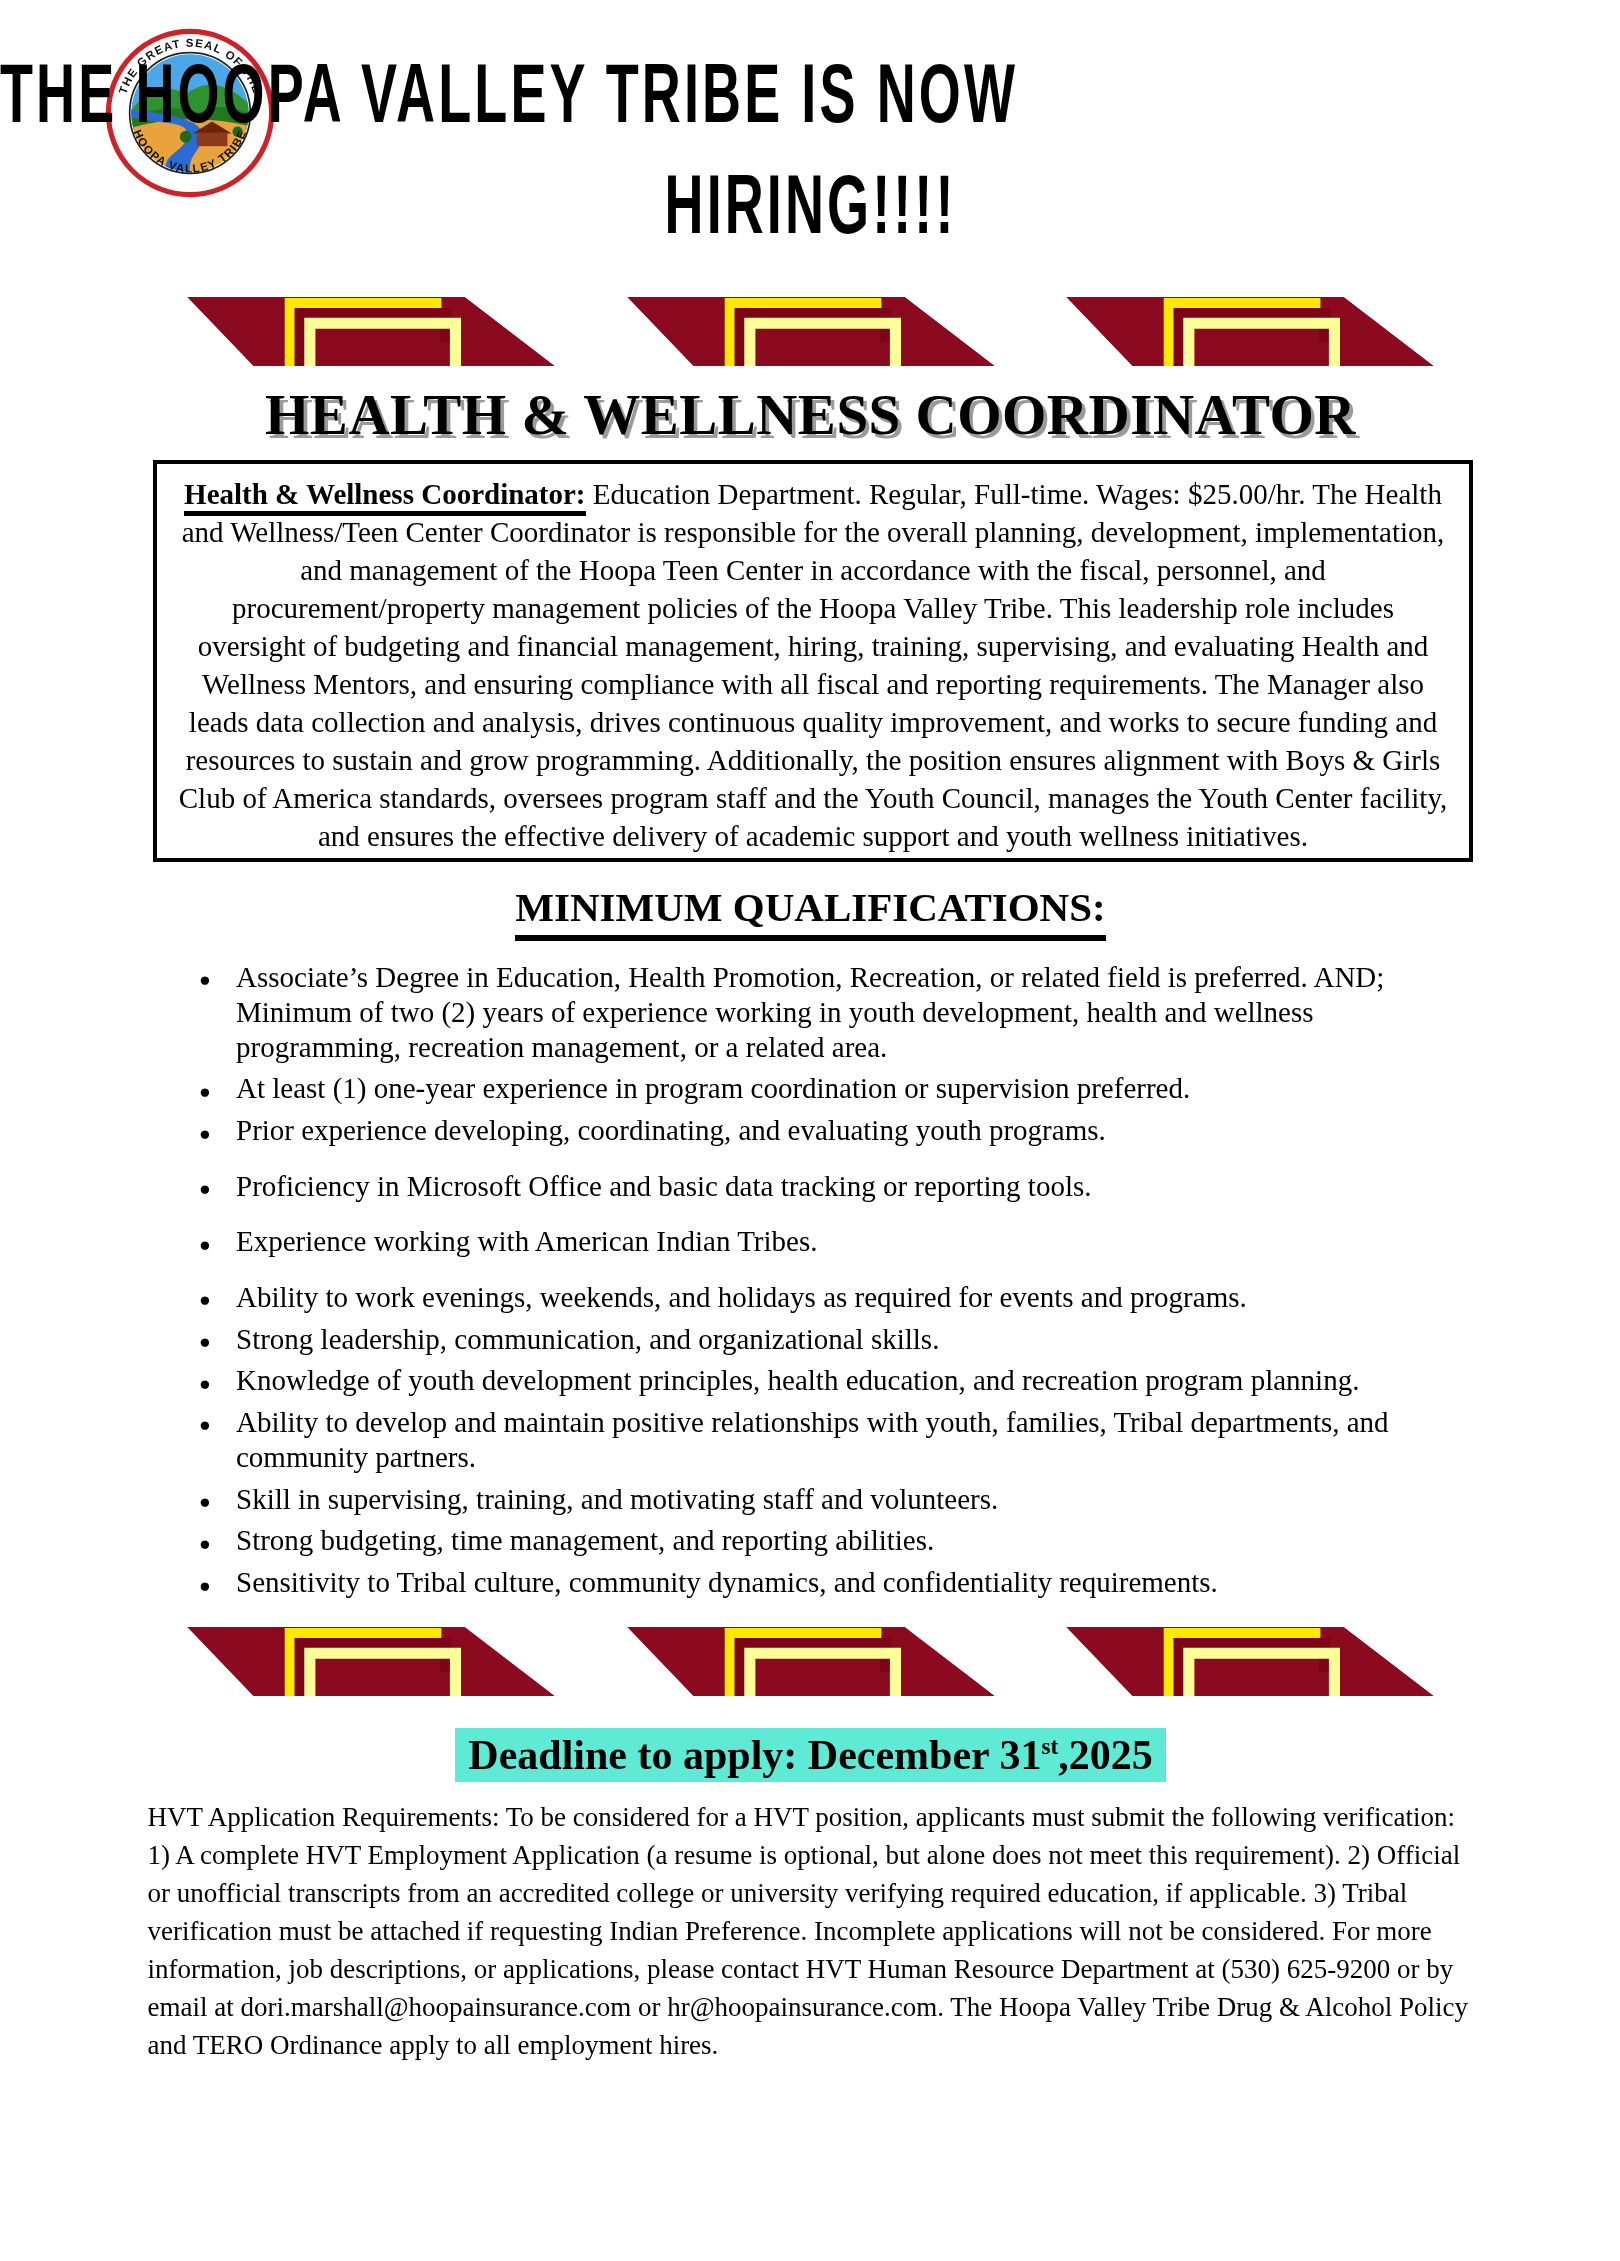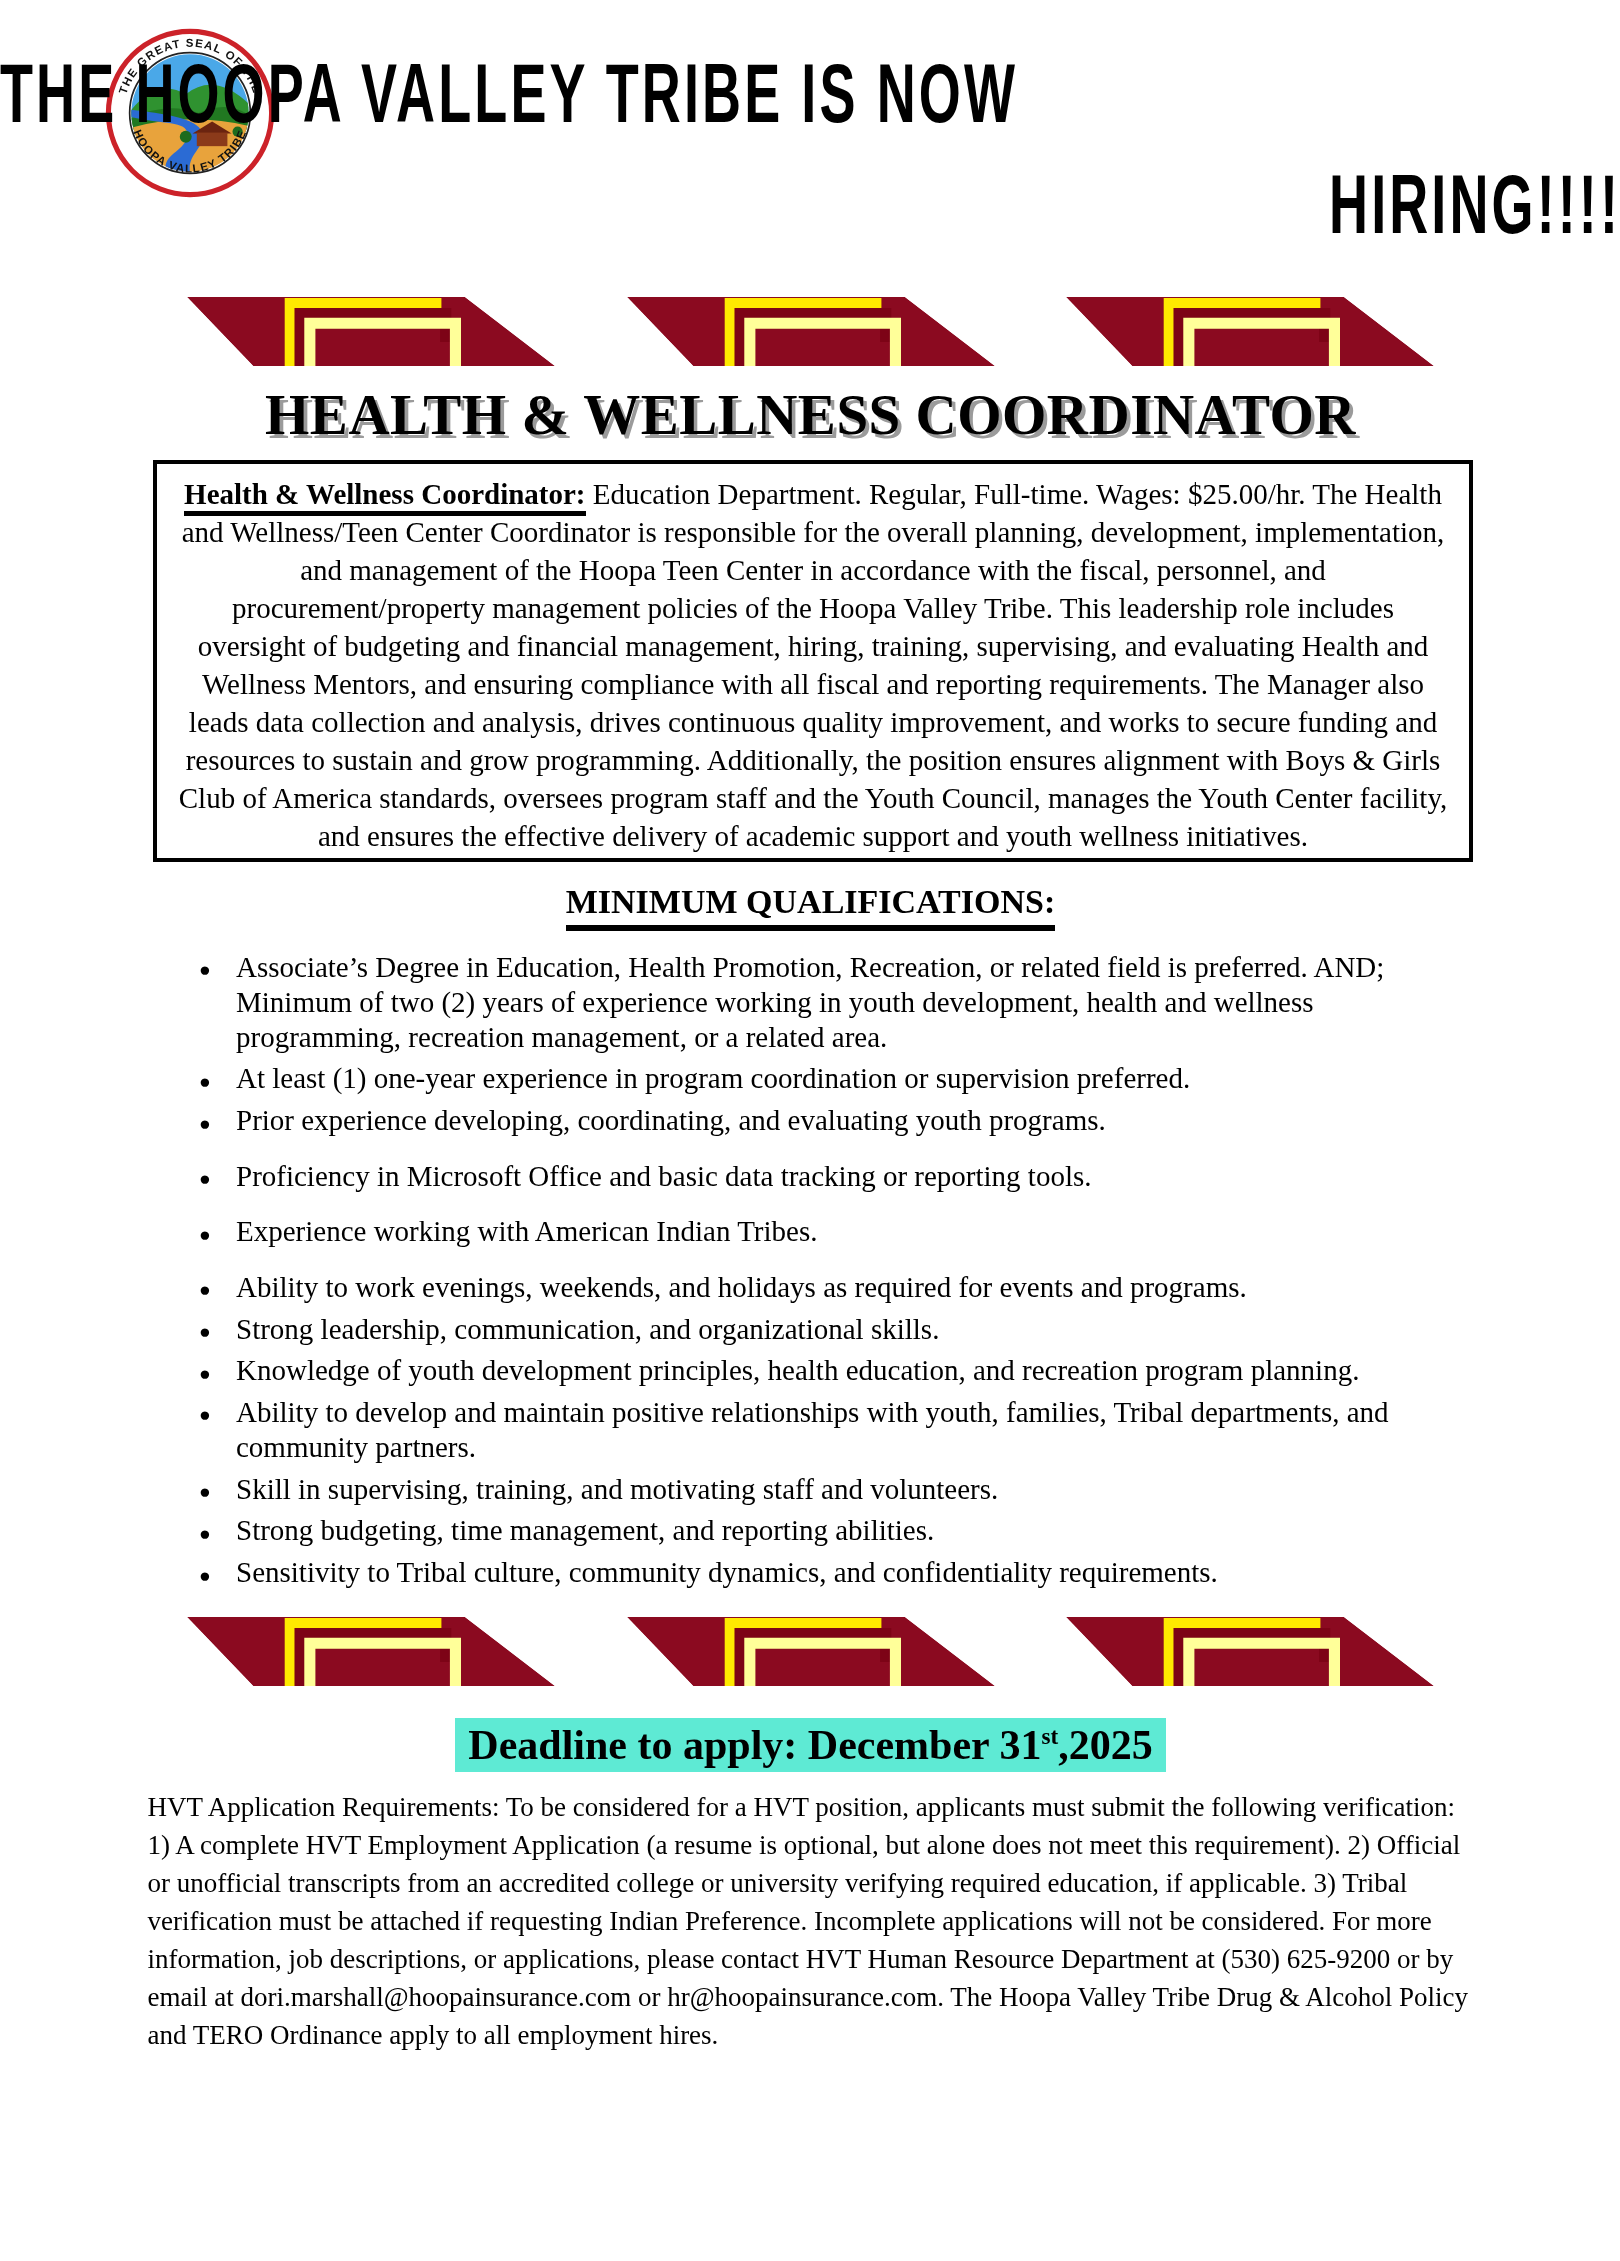--- a/index.html
+++ b/index.html
@@ -18,21 +18,21 @@
   .hand-line{
     display:inline-block;
     font-family:"Liberation Sans", sans-serif;
     font-weight:700;
     font-size:54px;
     letter-spacing:3.1px;
     transform:scaleY(1.55);
     transform-origin:center;
     white-space:nowrap;
   }
-  .hand-line2-wrap{margin-top:49px;text-align:right;}
+  .hand-line2-wrap{margin-top:49px;text-align:center;}
   
   .banner-row{
     display:flex;justify-content:space-between;
     width:1249px;margin:0 auto;
   }
   .banner-row.first{margin-top:9.3px;}
   .banner-row.second{margin-top:27px;}
   .zig{width:370px;height:69px;display:block;}
   
   .job-title{
@@ -56,21 +56,21 @@
   .summary-lead{
     font-weight:700;
     border-bottom:5.7px solid #000;
     padding-bottom:1px;
   }
   
   .qual-heading{margin-top:20.6px;text-align:center;}
   .qual-heading span{
     display:inline-block;
     font-weight:700;
-    font-size:34px;
+    font-size:41px;
     border-bottom:6.7px solid #000;
     padding-bottom:4.1px;
     letter-spacing:0px;
   }
   ul.quals{
     list-style:none;
     margin:18.5px 154px 0 154px;
     padding:0 0 0 45px;
     font-size:29px;
     line-height:35px;

